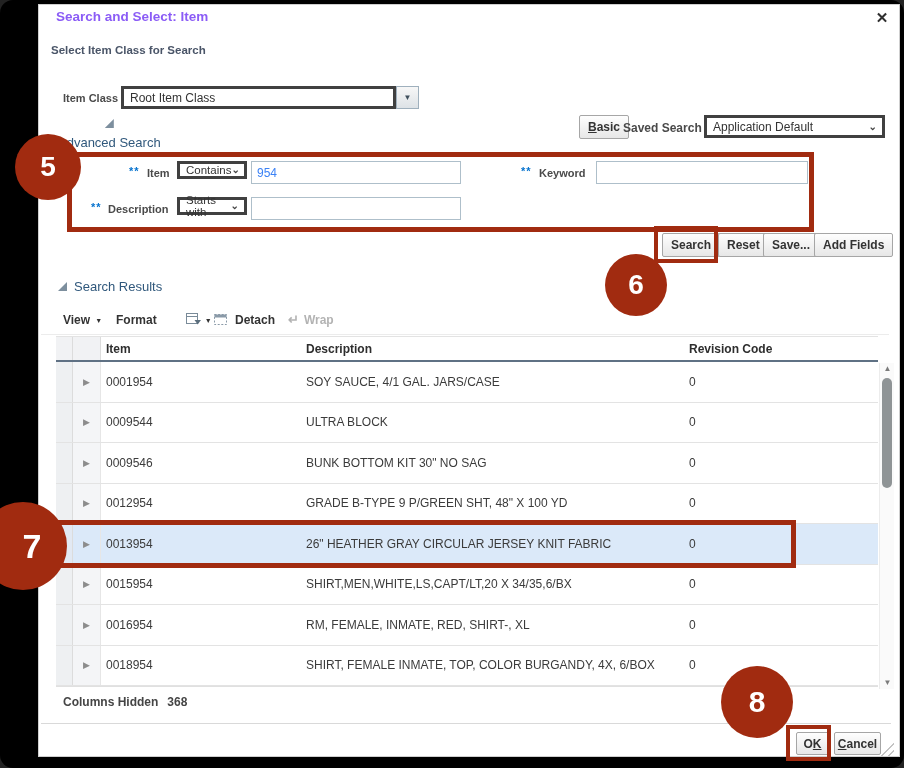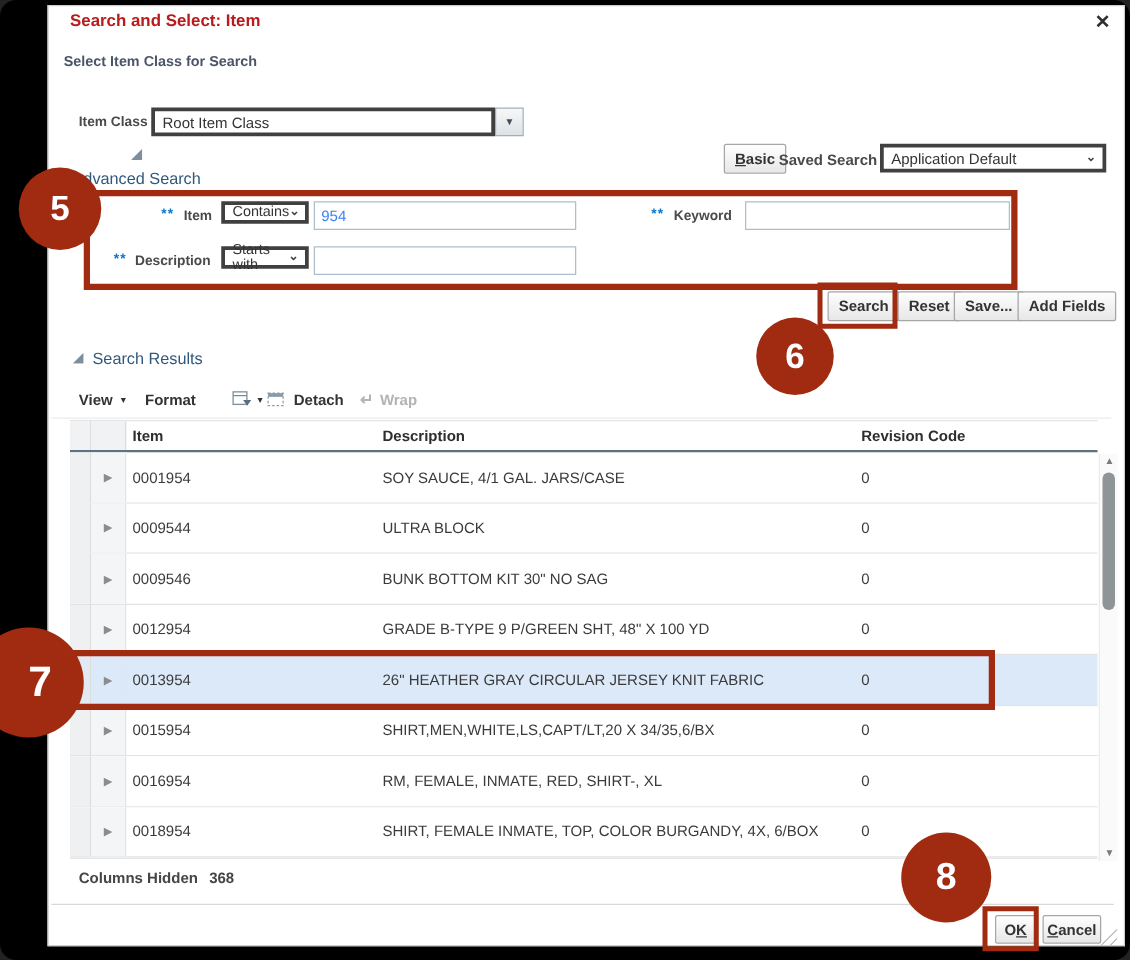--- a/index.html
+++ b/index.html
@@ -3,21 +3,21 @@
 <meta charset="utf-8">
 <style>
   html,body{margin:0;padding:0;background:#222;}
   .page{position:relative;width:904px;height:768px;background:#000;border-radius:13px;overflow:hidden;
         font-family:"Liberation Sans",sans-serif;-webkit-font-smoothing:antialiased;}
   .dialog{position:absolute;left:38px;top:4px;width:862px;height:753px;background:#fff;
           border:1px solid #cfcfcf;box-sizing:border-box;overflow:visible;}
   .dialog *{box-sizing:border-box;}
 
   .abs{position:absolute;}
-  .title{left:17px;top:4px;font-size:13.5px;font-weight:bold;color:#b91c1c;}
+  .title{left:17px;top:4px;font-size:13.5px;font-weight:bold;color:#8b5cf6;}
   .close-btn{left:832px;top:2px;width:22px;height:22px;border:none;background:none;cursor:pointer;
              font-size:15px;font-weight:bold;color:#2f2f2f;line-height:22px;text-align:center;padding:0;}
   .subtitle{left:12px;top:39px;font-size:11.5px;font-weight:bold;color:#4a5568;}
 
   .lbl{font-size:11px;font-weight:bold;color:#4a4a4a;}
   .itemclass-label{left:24px;top:87px;}
   .fld-select{border:3px solid #404040;background:#fff;display:flex;align-items:center;
               justify-content:space-between;padding:0 5px 0 6px;font-size:12px;color:#333;}
   .itemclass-select{left:82px;top:81px;width:275px;height:23px;}
   .drop-btn{left:357px;top:81px;width:23px;height:23px;border:1px solid #9fb0bd;

